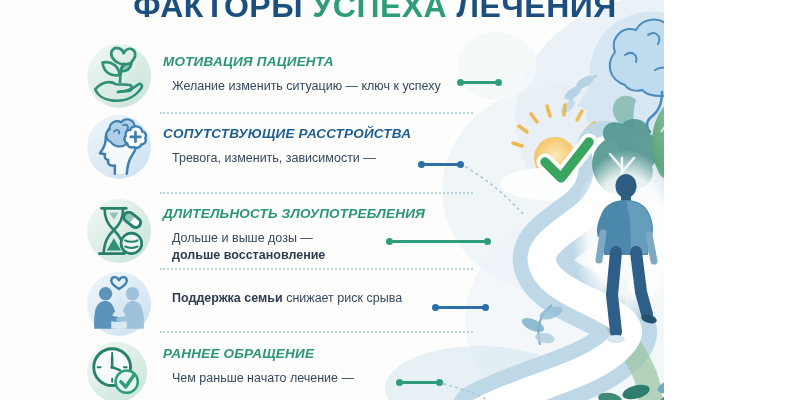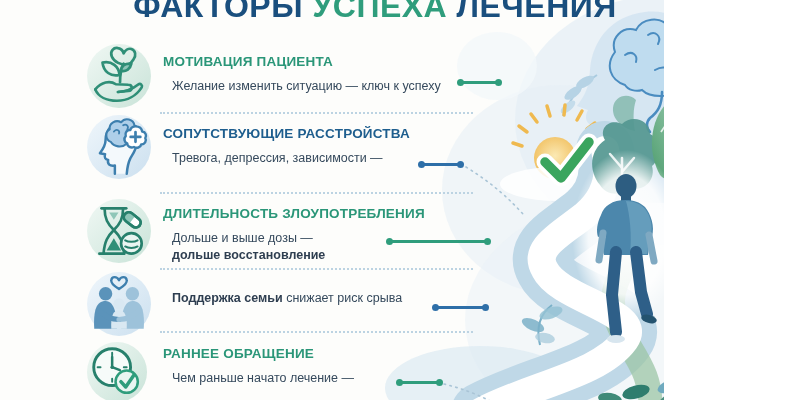--- a/index.html
+++ b/index.html
@@ -17,21 +17,21 @@
   .page-title .tw-teal{color:#2F9D7C;}
   
   .factor{position:absolute;left:86px;z-index:2;width:420px;}
   .f1{top:43px;} .f2{top:114px;} .f3{top:198px;} .f4{top:271px;} .f5{top:341px;}
   .factor-icon{position:absolute;left:0;top:0;width:66px;height:66px;}
   .factor-icon svg{width:66px;height:66px;display:block;}
   .f5 .factor-icon, .f5 .factor-icon svg{width:62px;height:62px;}
   .factor-text{position:absolute;left:77px;top:0;width:340px;}
   .f1 .factor-text{top:11px;} .f2 .factor-text{top:12px;} .f3 .factor-text{top:8px;}
   .f4 .factor-text{top:10px;} .f5 .factor-text{top:5px;}
-  .factor-title{font-size:13.5px;font-weight:700;letter-spacing:0.2px;margin:0 0 4px 0;}
+  .factor-title{font-size:13.5px;font-weight:700;letter-spacing:0.2px;margin:0 0 4px 0;font-style:italic;}
   .accent-teal .factor-title{color:#2A9678;}
   .accent-blue .factor-title{color:#1E5E8E;}
   .factor-desc{font-size:12.5px;line-height:17px;color:#35495C;margin:9px;}
   .factor-desc .strong{font-weight:700;color:#2E3E50;}
   
   .separator{position:absolute;left:160px;width:313px;height:0;z-index:1;
     border-top:2px dotted #BCD3E2;}
   .sep1{top:112px;} .sep2{top:192px;} .sep3{top:268px;} .sep4{top:331px;}
   
   .connector{position:absolute;height:7px;z-index:2;}
@@ -251,21 +251,21 @@
           <path d="M36,11 C39,9 42,12 40,15" stroke-width="1.7"></path>
           <path d="M41,19 C44,17 46,20 44,23" stroke-width="1.7"></path>
           <path d="M48,12 C52,12 54,14 54.5,17 C58,17.5 59,21 57.5,23.5 C59,26 57,29.5 53.5,29.5 C53,32.5 49,33.5 46.5,32 C43.5,33.5 40,31.5 40,28.5 C37,27.5 36.5,23.5 38.5,21.5 C37.5,18 40,15 43,15.5 C43.5,13.5 45.5,12 48,12 Z" fill="#FFFFFF"></path>
           <path d="M48,17.5 L48,27 M43.3,22.2 L52.7,22.2" stroke-width="2.6"></path>
         </g>
       </svg>
     </span>
     <div class="factor-text">
       <div class="factor-title">СОПУТСТВУЮЩИЕ РАССТРОЙСТВА</div>
       <p class="factor-desc">
-        <span>Тревога, депрессия, зависимости —</span><br>
+        <span>Тревога, изменить, зависимости —</span><br>
       </p>
     </div>
   </div>
 
   <div class="factor f3 accent-teal">
     <span class="factor-icon">
       <svg viewBox="0 0 64 64">
         <defs>
             <linearGradient id="ig3" x1="0" y1="0" x2="1" y2="1">
           <stop offset="0%" stop-color="#F0F8F4"></stop>

